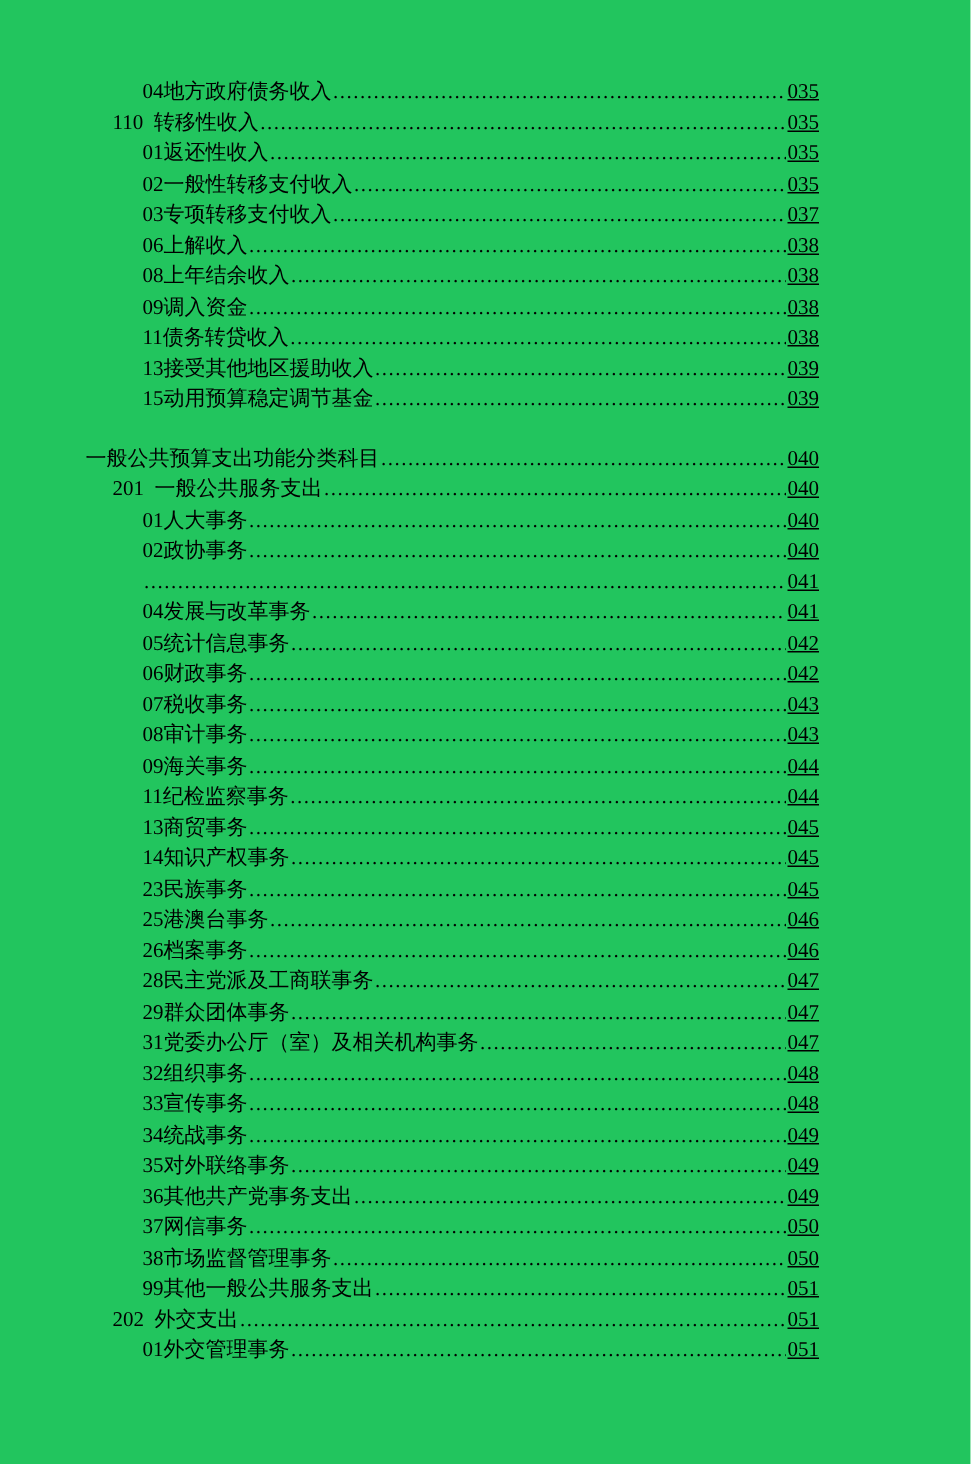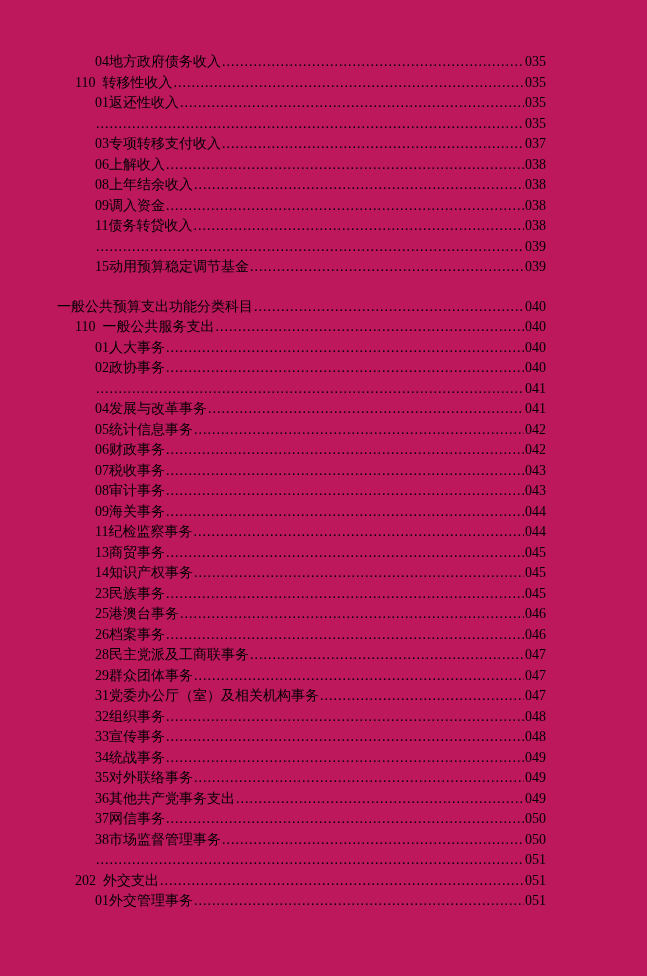--- a/index.html
+++ b/index.html
@@ -4,21 +4,21 @@
 <style>
   html, body {
     margin: 0;
     padding: 0;
     background: #ffffff;
   }
   .page {
     position: relative;
     width: 647px;
     height: 976px;
-    background: #be185d;
+    background: #22c55e;
     box-sizing: border-box;
     padding: 52px 101px 0 57px;
     font-family: "Liberation Serif", "DejaVu Serif", serif;
     font-size: 14px;
     color: #000000;
     overflow: hidden;
   }
   .toc {
     width: 100%;
   }
@@ -42,20 +42,21 @@
     flex: 1 1 auto;
     overflow: hidden;
     white-space: nowrap;
     letter-spacing: 1px;
     margin: 0 1px;
     min-width: 8px;
   }
   .toc-page {
     flex: 0 0 auto;
     text-align: right;
+    text-decoration: underline;
   }
 </style>
 </head>
 <body>
 
 <div class="page">
   <div class="toc">
       <div class="toc-section">
         <div class="toc-row level-2">
     <span class="toc-label">04地方政府债务收入</span>
@@ -66,20 +67,21 @@
     <span class="toc-label">110  转移性收入</span>
     <span class="toc-dots">....................................................................................................................................................................................................................................................................</span>
     <span class="toc-page">035</span>
   </div>
         <div class="toc-row level-2">
     <span class="toc-label">01返还性收入</span>
     <span class="toc-dots">....................................................................................................................................................................................................................................................................</span>
     <span class="toc-page">035</span>
   </div>
         <div class="toc-row level-2">
+    <span class="toc-label">02一般性转移支付收入</span>
     <span class="toc-dots">....................................................................................................................................................................................................................................................................</span>
     <span class="toc-page">035</span>
   </div>
         <div class="toc-row level-2">
     <span class="toc-label">03专项转移支付收入</span>
     <span class="toc-dots">....................................................................................................................................................................................................................................................................</span>
     <span class="toc-page">037</span>
   </div>
         <div class="toc-row level-2">
     <span class="toc-label">06上解收入</span>
@@ -95,37 +97,38 @@
     <span class="toc-label">09调入资金</span>
     <span class="toc-dots">....................................................................................................................................................................................................................................................................</span>
     <span class="toc-page">038</span>
   </div>
         <div class="toc-row level-2">
     <span class="toc-label">11债务转贷收入</span>
     <span class="toc-dots">....................................................................................................................................................................................................................................................................</span>
     <span class="toc-page">038</span>
   </div>
         <div class="toc-row level-2">
+    <span class="toc-label">13接受其他地区援助收入</span>
     <span class="toc-dots">....................................................................................................................................................................................................................................................................</span>
     <span class="toc-page">039</span>
   </div>
         <div class="toc-row level-2">
     <span class="toc-label">15动用预算稳定调节基金</span>
     <span class="toc-dots">....................................................................................................................................................................................................................................................................</span>
     <span class="toc-page">039</span>
   </div>
       </div>
       <div class="toc-section">
         <div class="toc-row level-0">
     <span class="toc-label">一般公共预算支出功能分类科目</span>
     <span class="toc-dots">....................................................................................................................................................................................................................................................................</span>
     <span class="toc-page">040</span>
   </div>
         <div class="toc-row level-1">
-    <span class="toc-label">110  一般公共服务支出</span>
+    <span class="toc-label">201  一般公共服务支出</span>
     <span class="toc-dots">....................................................................................................................................................................................................................................................................</span>
     <span class="toc-page">040</span>
   </div>
         <div class="toc-row level-2">
     <span class="toc-label">01人大事务</span>
     <span class="toc-dots">....................................................................................................................................................................................................................................................................</span>
     <span class="toc-page">040</span>
   </div>
         <div class="toc-row level-2">
     <span class="toc-label">02政协事务</span>
@@ -240,20 +243,21 @@
     <span class="toc-label">37网信事务</span>
     <span class="toc-dots">....................................................................................................................................................................................................................................................................</span>
     <span class="toc-page">050</span>
   </div>
         <div class="toc-row level-2">
     <span class="toc-label">38市场监督管理事务</span>
     <span class="toc-dots">....................................................................................................................................................................................................................................................................</span>
     <span class="toc-page">050</span>
   </div>
         <div class="toc-row level-2">
+    <span class="toc-label">99其他一般公共服务支出</span>
     <span class="toc-dots">....................................................................................................................................................................................................................................................................</span>
     <span class="toc-page">051</span>
   </div>
         <div class="toc-row level-1">
     <span class="toc-label">202  外交支出</span>
     <span class="toc-dots">....................................................................................................................................................................................................................................................................</span>
     <span class="toc-page">051</span>
   </div>
         <div class="toc-row level-2">
     <span class="toc-label">01外交管理事务</span>

